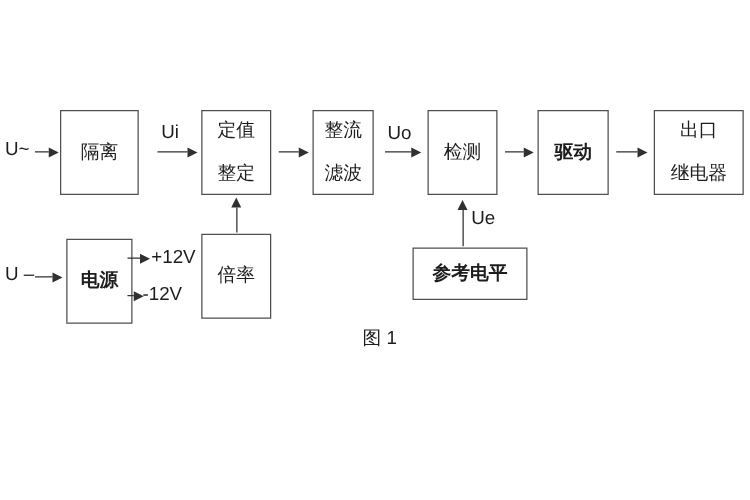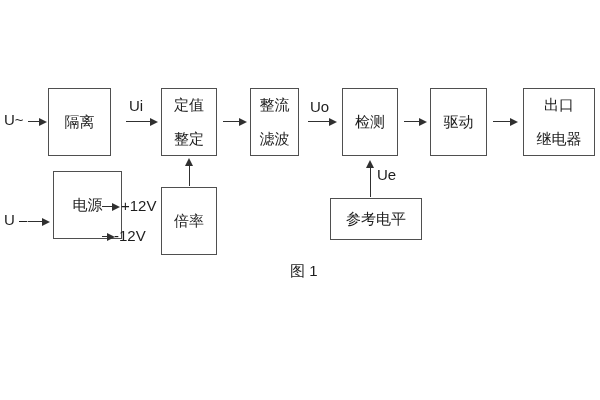--- a/index.html
+++ b/index.html
@@ -6,42 +6,42 @@
   #canvas{
     position:relative;width:600px;height:400px;background:#ffffff;overflow:hidden;
     font-family:"Liberation Sans","DejaVu Sans",sans-serif;color:#1d1d1d;
   }
   .box{
     position:absolute;box-sizing:border-box;border:1px solid #4f4f4f;background:#ffffff;
     display:flex;flex-direction:column;align-items:center;justify-content:center;
     font-size:15px;color:#1d1d1d;text-align:center;
   }
   .box span{display:block;line-height:34px;white-space:nowrap;}
-  .box.single span{line-height:16px;}
+  .box.single span{line-height:16px;font-weight:bold;}
   .sig{position:absolute;font-size:15px;line-height:15px;color:#1d1d1d;white-space:nowrap;}
   
   .ar{position:absolute;height:1px;background:#303030;}
   .ar::after{
     content:"";position:absolute;right:-8px;top:-3.5px;width:0;height:0;
     border-left:8px solid #303030;border-top:4px solid transparent;border-bottom:4px solid transparent;
   }
   
   .au{position:absolute;width:1px;background:#303030;}
   .au::before{
     content:"";position:absolute;top:-8px;left:-4px;width:0;height:0;
     border-bottom:8px solid #303030;border-left:4px solid transparent;border-right:4px solid transparent;
   }
   
   #b-isolation{left:48px;top:88px;width:63px;height:68px;gap:44px;}
   #b-setting{left:161px;top:88px;width:56px;height:68px;text-align:center;}
   #b-rectify{left:250px;top:88px;width:49px;height:68px;}
   #b-level{left:342px;top:88px;width:56px;height:68px;}
   #b-driver{left:430px;top:88px;width:57px;height:68px;}
   #b-relay{left:523px;top:88px;width:72px;height:68px;}
-  #b-power{left:53px;top:171px;width:69px;height:68px;}
+  #b-power{left:53px;top:191px;width:53px;height:68px;}
   #b-ratio{left:161px;top:187px;width:56px;height:68px;}
   #b-reference{left:330px;top:198px;width:92px;height:42px;}
   
   #l-uac{left:4px;top:112px;}
   #l-udc{left:4px;top:212px;}
   #l-ui{left:129px;top:98px;}
   #l-uo{left:310px;top:99px;}
   #l-ue{left:377px;top:167px;}
   #l-p12{left:121px;top:198px;}
   #l-m12{left:114px;top:228px;}

